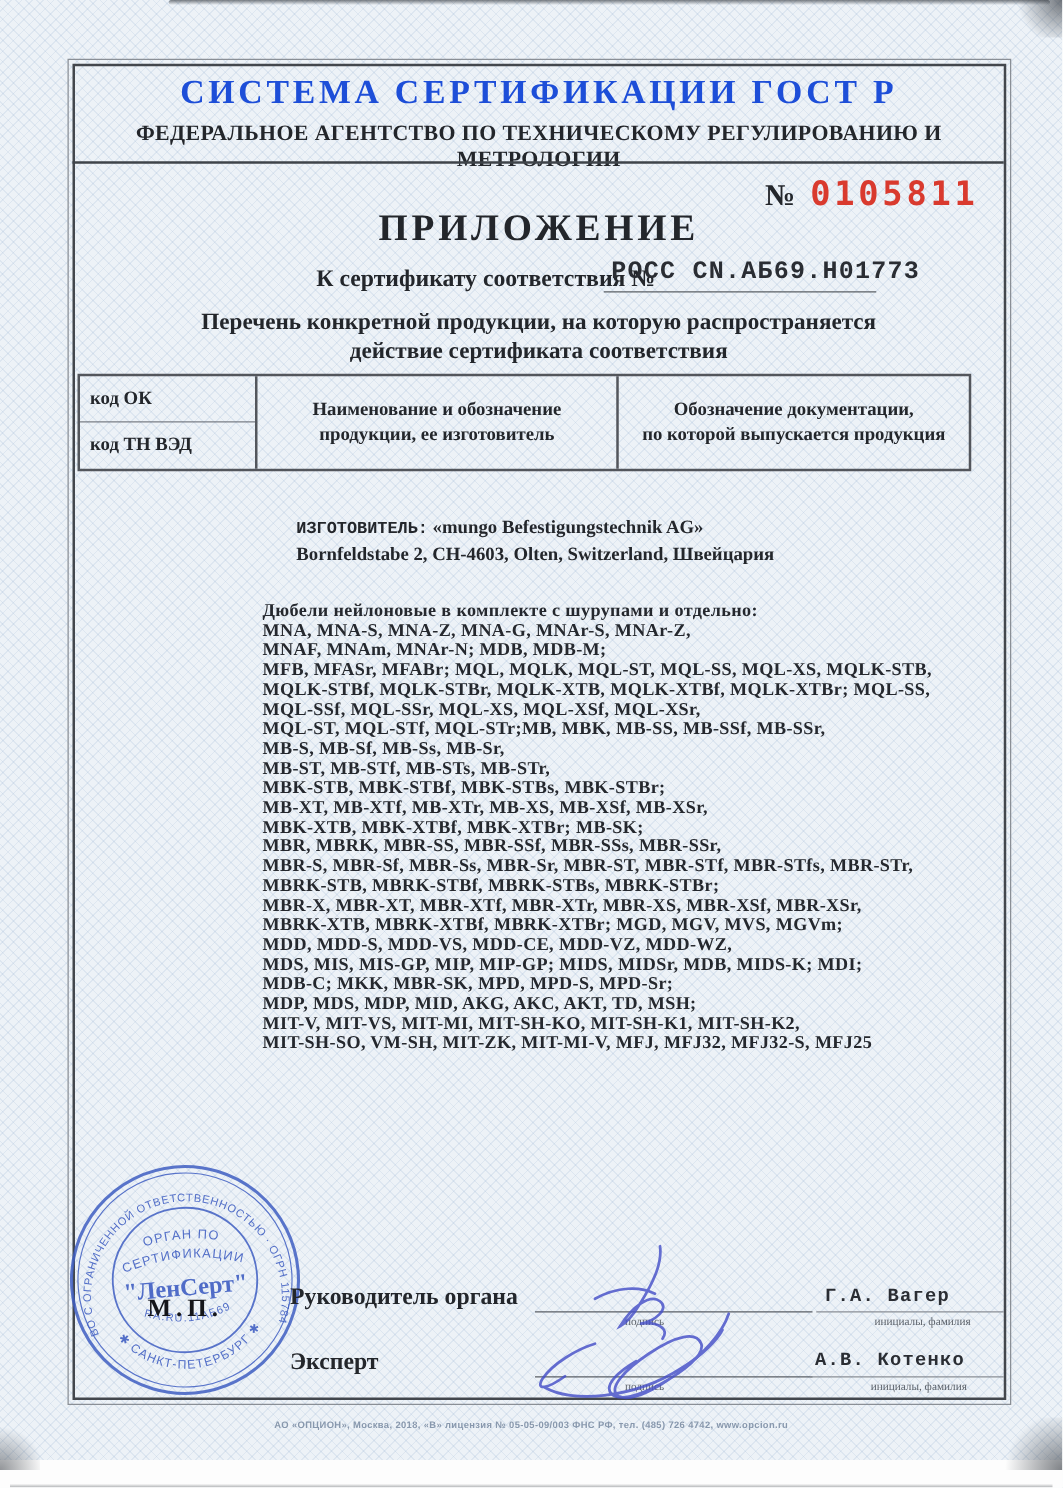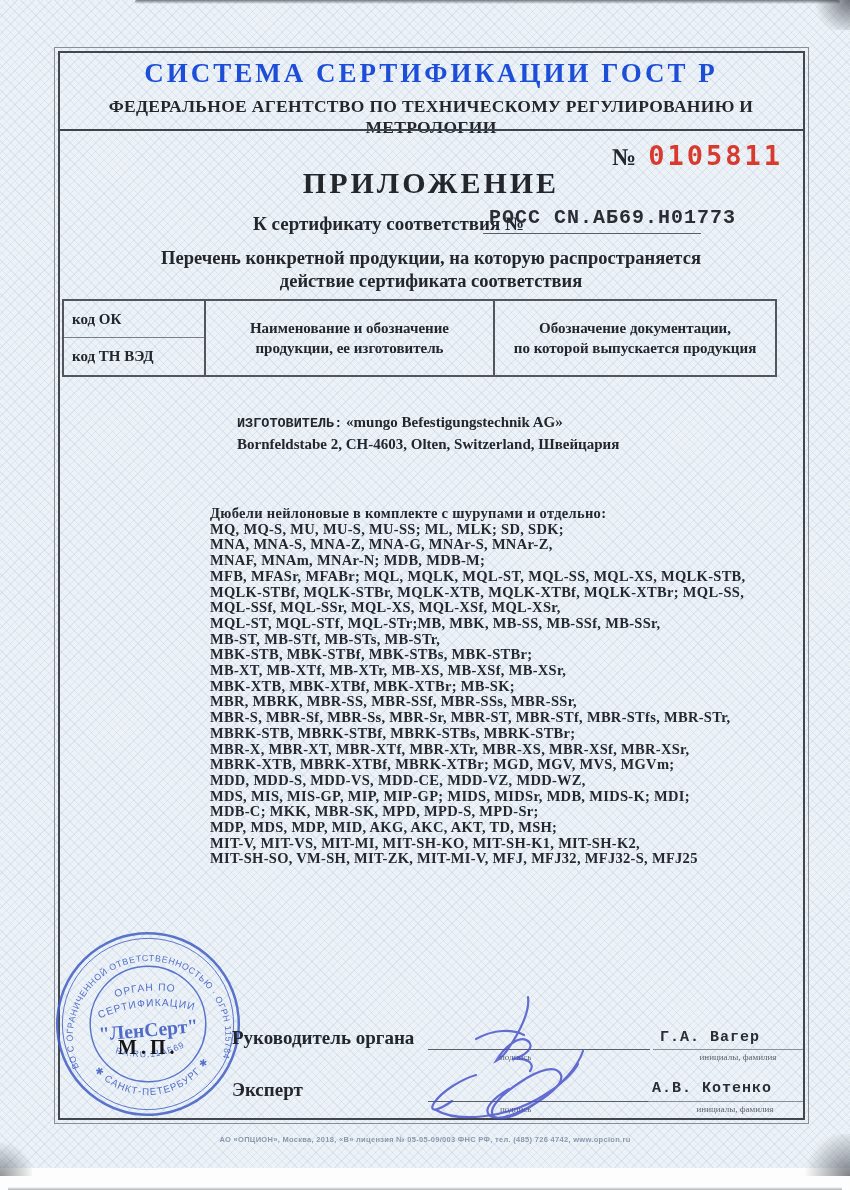--- a/index.html
+++ b/index.html
@@ -53,21 +53,21 @@
     font-size:15px;font-weight:bold;box-sizing:border-box;}
   .tcell-b{height:50%;display:flex;align-items:center;padding-left:8px;font-size:15px;font-weight:bold;box-sizing:border-box;}
   .tcol2{width:289px;border-right:2px solid #53565c;display:flex;flex-direction:column;justify-content:center;
     text-align:center;font-size:15px;font-weight:bold;line-height:20px;box-sizing:border-box;}
   .tcol3{flex:1;display:flex;flex-direction:column;justify-content:center;text-align:center;
     font-size:15px;font-weight:bold;line-height:20px;box-sizing:border-box;}
 
   .manufacturer{position:absolute;left:237px;top:412px;font-size:15px;font-weight:bold;line-height:21px;}
   .manufacturer .mono{font-family:"Liberation Mono","DejaVu Sans Mono",monospace;font-size:13.5px;}
 
-  .products{position:absolute;left:210px;top:506px;font-size:14.5px;font-weight:bold;
+  .products{position:absolute;left:210px;top:482px;font-size:14.5px;font-weight:bold;
     letter-spacing:0.3px;line-height:15.7px;color:#25282e;}
   .pline{white-space:nowrap;}
 
   .stamp-svg{position:absolute;left:50px;top:926px;transform:rotate(-5deg);}
   .mp-mark{position:absolute;left:118px;top:1036px;font-size:20px;font-weight:bold;
     letter-spacing:4px;color:#15161a;}
 
   .sig-role1{position:absolute;left:232px;top:1027px;font-size:19px;font-weight:bold;}
   .sig-role2{position:absolute;left:232px;top:1079px;font-size:19px;font-weight:bold;}
   .sig-line1{position:absolute;left:428px;top:1049px;width:222px;border-top:1px solid #5a5f66;}
@@ -145,27 +145,27 @@
       <span class="mono">ИЗГОТОВИТЕЛЬ:</span>
       <span>«mungo Befestigungstechnik AG»</span>
     </div>
     <div>Bornfeldstabe 2, CH-4603, Olten, Switzerland, Швейцария</div>
   </div>
 
   <div class="products">
     <div class="pline">Дюбели нейлоновые в комплекте с шурупами и отдельно:</div>
     <div>
 
-        <div class="pline">MQ, MQ-S, MU, MU-S, MU-SS; ML, MLK; SD, SDK;</div>
         <div class="pline">MNA, MNA-S, MNA-Z, MNA-G, MNAr-S, MNAr-Z,</div>
         <div class="pline">MNAF, MNAm, MNAr-N; MDB, MDB-M;</div>
         <div class="pline">MFB, MFASr, MFABr; MQL, MQLK, MQL-ST, MQL-SS, MQL-XS, MQLK-STB,</div>
         <div class="pline">MQLK-STBf, MQLK-STBr, MQLK-XTB, MQLK-XTBf, MQLK-XTBr; MQL-SS,</div>
         <div class="pline">MQL-SSf, MQL-SSr, MQL-XS, MQL-XSf, MQL-XSr,</div>
         <div class="pline">MQL-ST, MQL-STf, MQL-STr;MB, MBK, MB-SS, MB-SSf, MB-SSr,</div>
+        <div class="pline">MB-S, MB-Sf, MB-Ss, MB-Sr,</div>
         <div class="pline">MB-ST, MB-STf, MB-STs,  MB-STr,</div>
         <div class="pline">MBK-STB, MBK-STBf, MBK-STBs, MBK-STBr;</div>
         <div class="pline">MB-XT, MB-XTf, MB-XTr, MB-XS, MB-XSf, MB-XSr,</div>
         <div class="pline">MBK-XTB, MBK-XTBf, MBK-XTBr; MB-SK;</div>
         <div class="pline">MBR, MBRK, MBR-SS, MBR-SSf, MBR-SSs, MBR-SSr,</div>
         <div class="pline">MBR-S, MBR-Sf, MBR-Ss, MBR-Sr, MBR-ST, MBR-STf, MBR-STfs, MBR-STr,</div>
         <div class="pline">MBRK-STB, MBRK-STBf, MBRK-STBs, MBRK-STBr;</div>
         <div class="pline">MBR-X, MBR-XT, MBR-XTf, MBR-XTr, MBR-XS,  MBR-XSf, MBR-XSr,</div>
         <div class="pline">MBRK-XTB, MBRK-XTBf, MBRK-XTBr; MGD, MGV, MVS, MGVm;</div>
         <div class="pline">MDD, MDD-S, MDD-VS, MDD-CE, MDD-VZ, MDD-WZ,</div>

